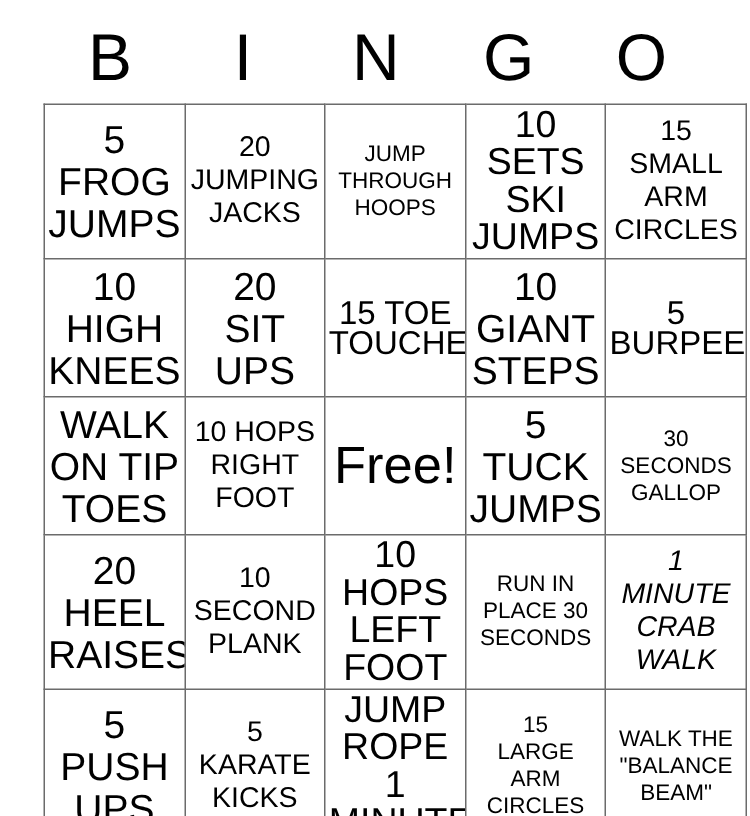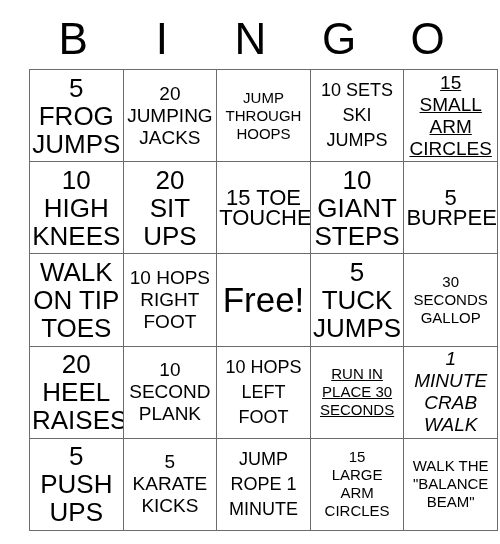--- a/index.html
+++ b/index.html
@@ -61,21 +61,21 @@
   }
   .cell-inner {
     display: block;
     width: 100%;
     color: #000000;
     font-family: "Liberation Sans", sans-serif;
     font-weight: 400;
   }
   
   .s26 { font-size: 26px; line-height: 28px; }
-  .s22 { font-size: 18px; line-height: 25px; }
+  .s22 { font-size: 25px; line-height: 25px; }
   .s19 { font-size: 19px; line-height: 22px; }
   .s17 { font-size: 22px; line-height: 20px; }
   .s15 { font-size: 15px; line-height: 18px; }
   .s40 { font-size: 35px; line-height: 44px; }
 </style>
 </head>
 <body>
 
 <div id="card">
 
@@ -95,21 +95,21 @@
           </td>
         <td style="border-color: rgb(107, 107, 107);">
             <span class="cell-inner s19">20<br>JUMPING<br>JACKS</span>
           </td>
         <td style="border-color: rgb(107, 107, 107);">
             <span class="cell-inner s15">JUMP<br>THROUGH<br>HOOPS</span>
           </td>
         <td style="border-color: rgb(107, 107, 107);">
             <span class="cell-inner s22">10 SETS<br>SKI<br>JUMPS</span>
           </td>
-        <td style="border-color: rgb(107, 107, 107); text-decoration: underline;">
+        <td style="border-color: rgb(107, 107, 107);">
             <span class="cell-inner s19">15 SMALL<br>ARM<br>CIRCLES</span>
           </td>
       </tr>
       <tr>
         <td style="border-color: rgb(107, 107, 107);">
             <span class="cell-inner s26">10<br>HIGH<br>KNEES</span>
           </td>
         <td style="border-color: rgb(107, 107, 107);">
             <span class="cell-inner s26">20<br>SIT<br>UPS</span>
           </td>
@@ -143,21 +143,21 @@
       <tr>
         <td style="border-color: rgb(107, 107, 107);">
             <span class="cell-inner s26">20<br>HEEL<br>RAISES</span>
           </td>
         <td style="border-color: rgb(107, 107, 107);">
             <span class="cell-inner s19">10<br>SECOND<br>PLANK</span>
           </td>
         <td style="border-color: rgb(107, 107, 107);">
             <span class="cell-inner s22">10 HOPS<br>LEFT<br>FOOT</span>
           </td>
-        <td style="border-color: rgb(107, 107, 107); text-decoration: underline;">
+        <td style="border-color: rgb(107, 107, 107);">
             <span class="cell-inner s15">RUN IN<br>PLACE 30<br>SECONDS</span>
           </td>
         <td style="border-color: rgb(107, 107, 107); font-style: italic;">
             <span class="cell-inner s19">1 MINUTE<br>CRAB<br>WALK</span>
           </td>
       </tr>
       <tr>
         <td style="border-color: rgb(107, 107, 107);">
             <span class="cell-inner s26">5<br>PUSH<br>UPS</span>
           </td>

